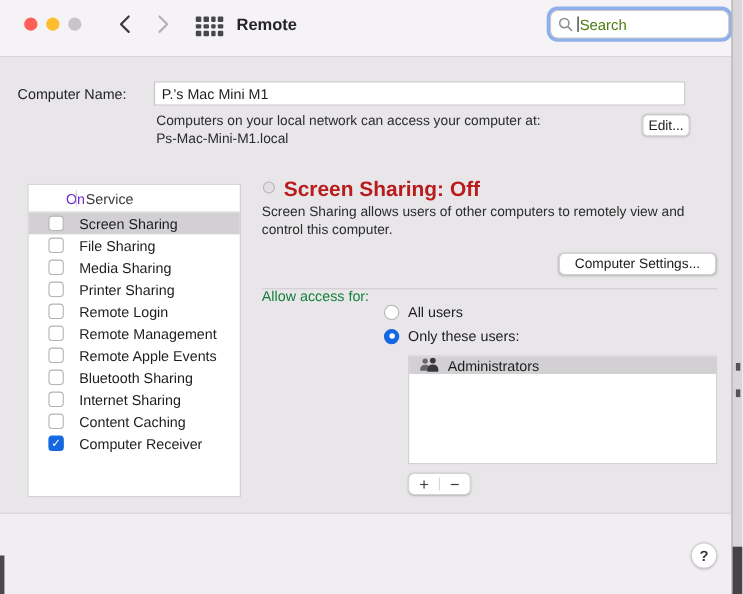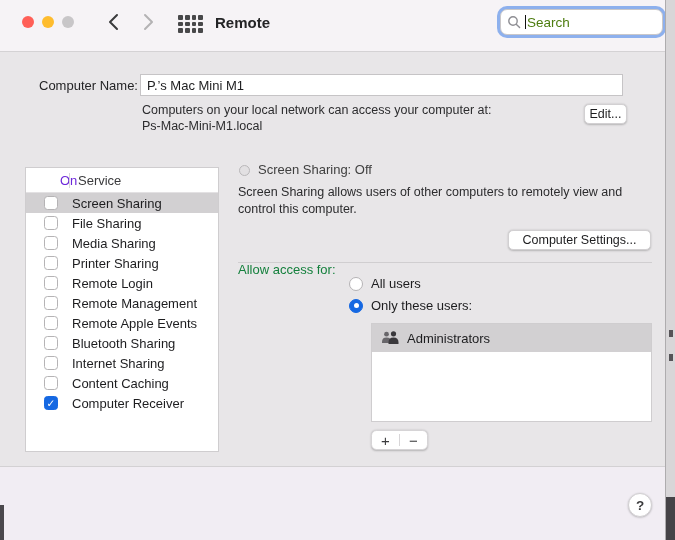--- a/index.html
+++ b/index.html
@@ -22,21 +22,21 @@
   .win-title { position:absolute; left:215px; top:14px; font-size:15px; font-weight:700; color:#242426; }
 
   .search-field { position:absolute; left:500px; top:9px; width:163px; height:26px; background:#ffffff;
                   border:1px solid #c9c7c9; border-radius:7px;
                   box-shadow:0 0 0 3px rgba(122,163,235,0.85);
                   display:flex; align-items:center; padding:0 6px; }
   .search-caret { width:1px; height:14px; background:#101010; margin-left:4px; }
   .search-ph { color:#4d7c0f; font-size:13.5px; margin-left:1px; }
 
   
-  .cn-label { position:absolute; left:32px; top:78px; width:113px; text-align:center; font-size:13px; color:#242426; }
+  .cn-label { position:absolute; left:16px; top:78px; width:113px; text-align:left; font-size:13px; color:#242426; }
   .cn-input { position:absolute; left:140px; top:74px; width:483px; height:22px; background:#fff;
               border:1px solid #c6c4c6; font-size:13px; color:#1d1d1f; padding:0 6px;
               font-family:"Liberation Sans","DejaVu Sans",sans-serif; }
   .cn-desc { position:absolute; left:142px; top:103px; width:420px; font-size:12.5px; color:#2c2c2e; line-height:15.5px; }
   .btn { background:#ffffff; border:1px solid #d2d0d2; border-radius:5px;
          box-shadow:0 0.5px 2px rgba(0,0,0,0.22); color:#1d1d1f;
          display:flex; align-items:center; justify-content:center; font-size:12.5px; }
   .edit-btn { position:absolute; left:584px; top:104px; width:43px; height:20px; }
 
   
@@ -49,37 +49,37 @@
   .svc-row.selected { background:#d2d0d2; }
   .checkbox { width:14px; height:14px; margin-left:18px; background:#fff; border:1px solid #b5b3b5; border-radius:3.5px;
               display:flex; align-items:center; justify-content:center; }
   .checkbox.checked { background:#1568e2; border-color:#1568e2; }
   .checkbox.checked::after { content:"✓"; color:#fff; font-size:10.5px; font-weight:700; line-height:1; }
   .svc-label { margin-left:14px; font-size:13px; color:#1d1d1f; }
 
   
   .status-dot { position:absolute; left:239px; top:165px; width:11px; height:11px; border-radius:50%;
                 background:#e2e0e2; border:1px solid #b9b7b9; }
-  .status-text { position:absolute; left:258px; top:162px; font-size:13px; font-weight:400; color:#404040; }
+  .status-text { position:absolute; left:258px; top:162px; font-size:19px; font-weight:700; color:#b91c1c; }
   .ss-desc { position:absolute; left:238px; top:184px; width:418px; font-size:12.5px; line-height:16.5px; color:#2c2c2e; }
   .cs-btn { position:absolute; left:508px; top:230px; width:143px; height:20px; }
   .panel-div { position:absolute; left:238px; top:262px; width:414px; height:1px; background:#d0ced0; }
 
   .allow-label { position:absolute; left:238px; top:262px; font-size:13px; color:#15803d; }
   .radio-row { position:absolute; display:flex; align-items:center;text-align:center; }
   .radio { width:14px; height:14px; border-radius:50%; background:#fff; border:1px solid #b5b3b5;
            display:flex; align-items:center; justify-content:center; }
   .radio.selected { background:#1568e2; border-color:#1568e2; }
   .radio.selected::after { content:""; width:5px; height:5px; border-radius:50%; background:#fff; }
   .radio-label { margin-left:8px; font-size:13px; color:#1d1d1f; }
   .rr1 { left:349px; top:276px; }
   .rr2 { left:349px; top:298px; }
 
   .users-box { position:absolute; left:371px; top:323px; width:281px; height:99px; background:#fff; border:1px solid #cfcdcf; }
-  .user-row { height:28px; display:flex; align-items:center; background:#d2d0d2; }
+  .user-row { height:16px; display:flex; align-items:center; background:#d2d0d2; }
   .group-icon { margin-left:9px; width:19px; height:14px; position:relative; flex:none; }
   .user-name { margin-left:7px; font-size:13px; color:#1d1d1f; }
 
   .addrem { position:absolute; left:371px; top:430px; width:57px; height:20px; background:#fff; border-radius:5.5px;
             border:1px solid #d6d4d6; box-shadow:0 0.5px 2px rgba(0,0,0,0.22); display:flex; }
   .addrem .seg { flex:1; display:flex; align-items:center; justify-content:center; font-size:15px; color:#3a3a3c; }
   .addrem .seg-div { width:1px; height:12px; background:#d8d6d8; align-self:center; }
 
   
   .footer { position:absolute; left:0; top:466px; width:665px; height:74px; background:#f1edf3; border-top:1px solid #d3d1d3; }

